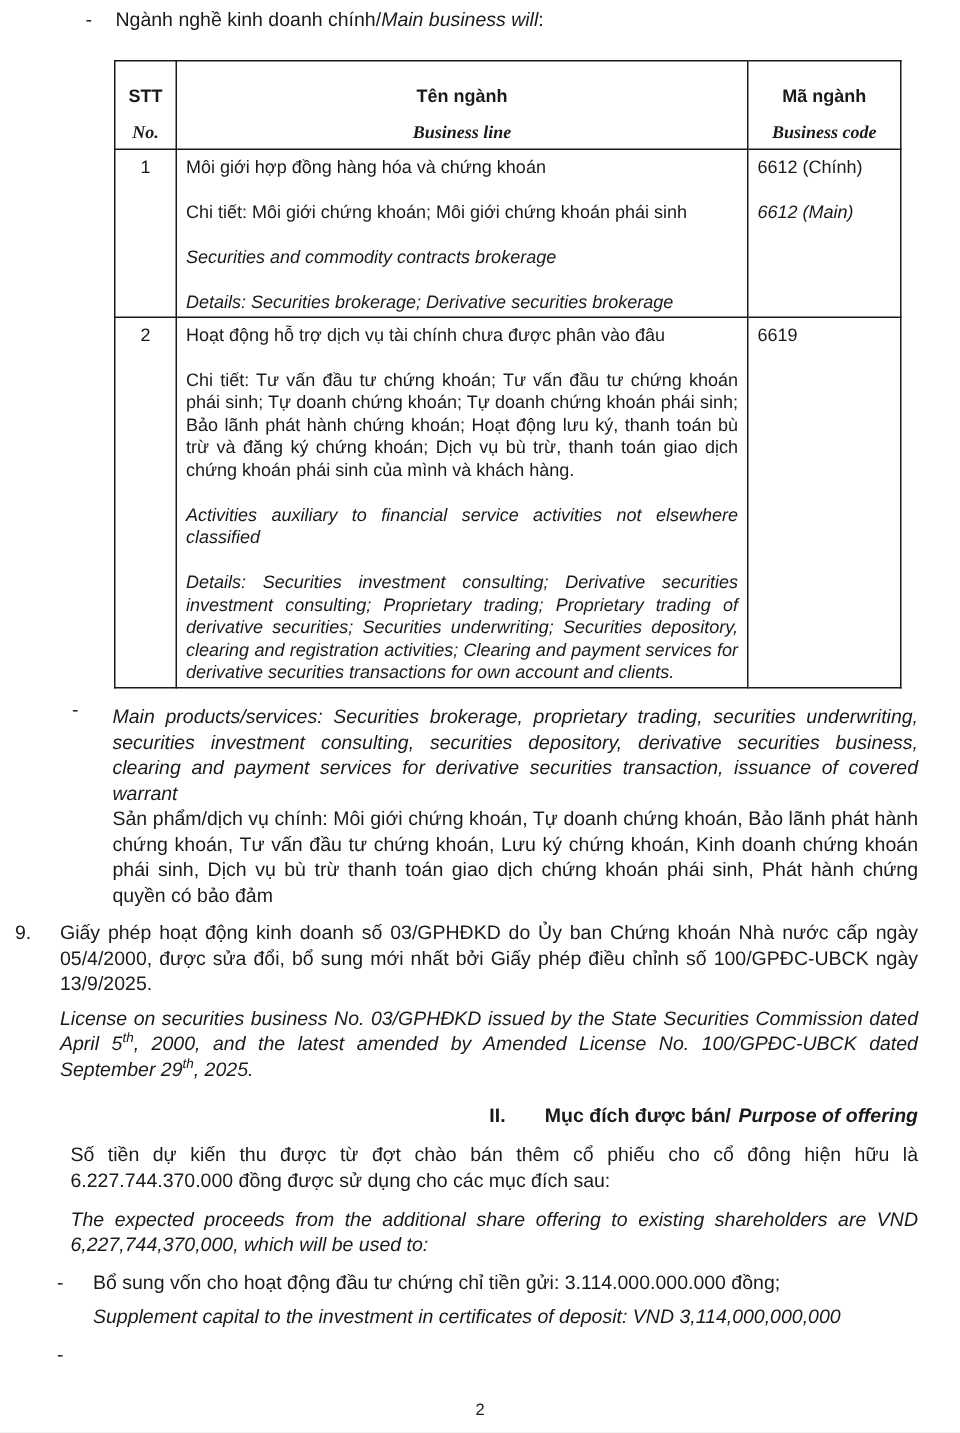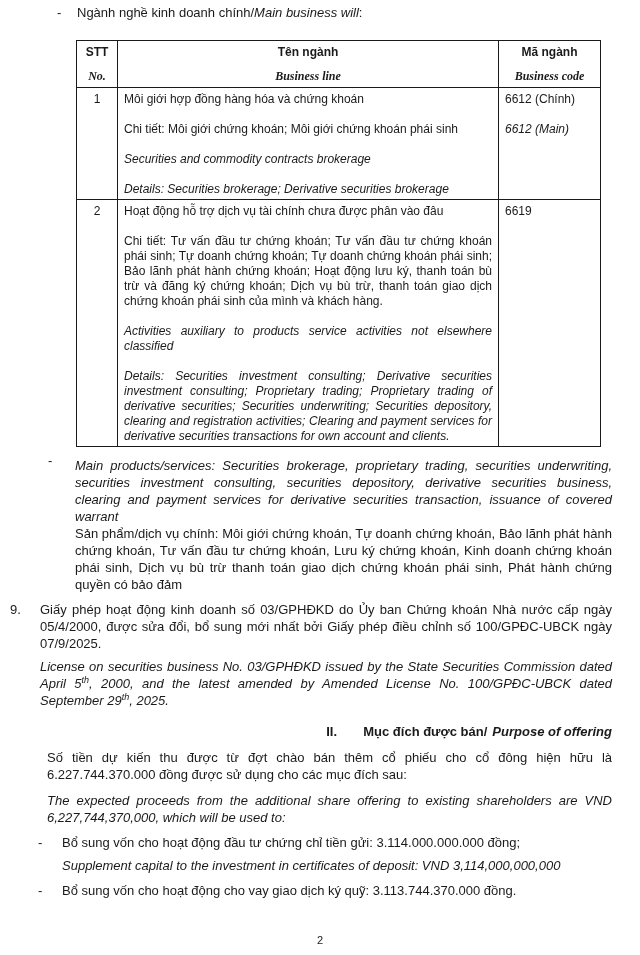--- a/index.html
+++ b/index.html
@@ -33,21 +33,21 @@
     width:524px;
     table-layout:fixed;
   }
   table.biz th, table.biz td {
     border:1px solid #1a1a1a;
     vertical-align:top;
     font-size:12px;
     line-height:15px;
     box-sizing:border-box;
   }
-  table.biz th { padding:4px 3px 3px; font-weight:bold; text-align:center; }
+  table.biz th { padding:16px 3px 3px; font-weight:bold; text-align:center; }
   table.biz th .en { margin-top:9px; font-style:italic;font-family:Liberation Serif, serif; }
   table.biz td { padding:4px 6px 2px; }
   td.c-no { text-align:center; }
   td p { margin:0 0 15px; }
   td p:last-child { margin-bottom:0; }
 
   .products { margin:5px 28px 0 48px; }
   .products .mk { width:27px; }
   .products .en { margin-top:5px; }
 
@@ -113,42 +113,42 @@
         <td class="c-code">
           <p>6612 (Chính)</p>
           <p class="i">6612 (Main)</p>
         </td>
       </tr>
       <tr>
         <td class="c-no">2</td>
         <td class="c-line">
           <p class="just">Hoạt động hỗ trợ dịch vụ tài chính chưa được phân vào đâu</p>
           <p class="just">Chi tiết: Tư vấn đầu tư chứng khoán; Tư vấn đầu tư chứng khoán phái sinh; Tự doanh chứng khoán; Tự doanh chứng khoán phái sinh; Bảo lãnh phát hành chứng khoán; Hoạt động lưu ký, thanh toán bù trừ và đăng ký chứng khoán; Dịch vụ bù trừ, thanh toán giao dịch chứng khoán phái sinh của mình và khách hàng.</p>
-          <p class="just i">Activities auxiliary to products service activities not elsewhere classified</p>
+          <p class="just i">Activities auxiliary to financial service activities not elsewhere classified</p>
           <p class="just i">Details: Securities investment consulting; Derivative securities investment consulting; Proprietary trading; Proprietary trading of derivative securities; Securities underwriting; Securities depository, clearing and registration activities; Clearing and payment services for derivative securities transactions for own account and clients.</p>
         </td>
         <td class="c-code">
           <p>6619</p>
         </td>
       </tr>
     </tbody>
   </table>
 
   <div class="hrow products">
     <span class="mk">-</span>
     <div>
       <div class="just i en">Main products/services: Securities brokerage, proprietary trading, securities underwriting, securities investment consulting, securities depository, derivative securities business, clearing and payment services for derivative securities transaction, issuance of covered warrant</div>
       <div class="just">Sản phẩm/dịch vụ chính: Môi giới chứng khoán, Tự doanh chứng khoán, Bảo lãnh phát hành chứng khoán, Tư vấn đầu tư chứng khoán, Lưu ký chứng khoán, Kinh doanh chứng khoán phái sinh, Dịch vụ bù trừ thanh toán giao dịch chứng khoán phái sinh, Phát hành chứng quyền có bảo đảm</div>
     </div>
   </div>
 
   <div class="hrow item9">
     <span class="mk">9.</span>
     <div>
-      <div class="just">Giấy phép hoạt động kinh doanh số 03/GPHĐKD do Ủy ban Chứng khoán Nhà nước cấp ngày 05/4/2000, được sửa đổi, bổ sung mới nhất bởi Giấy phép điều chỉnh số 100/GPĐC-UBCK ngày 07/9/2025.</div>
+      <div class="just">Giấy phép hoạt động kinh doanh số 03/GPHĐKD do Ủy ban Chứng khoán Nhà nước cấp ngày 05/4/2000, được sửa đổi, bổ sung mới nhất bởi Giấy phép điều chỉnh số 100/GPĐC-UBCK ngày 13/9/2025.</div>
       <div class="just i en"><span>License on securities business No. 03/GPHĐKD issued by the State Securities Commission dated April 5</span><sup class="th">th</sup><span>, 2000, and the latest amended by Amended License No. 100/GPĐC-UBCK dated September 29</span><sup class="th">th</sup><span>, 2025.</span></div>
     </div>
   </div>
 
   <div class="hrow sec2-head">
     <span class="mk">II.</span>
     <div><span>Mục đích được bán/</span><span class="i ttl-en">Purpose of offering</span></div>
   </div>
 
   <div class="sec2-para just">Số tiền dự kiến thu được từ đợt chào bán thêm cổ phiếu cho cổ đông hiện hữu là 6.227.744.370.000 đồng được sử dụng cho các mục đích sau:</div>
@@ -158,19 +158,18 @@
     <span class="mk">-</span>
     <div>
       <div>Bổ sung vốn cho hoạt động đầu tư chứng chỉ tiền gửi: 3.114.000.000.000 đồng;</div>
       <div class="i en">Supplement capital to the investment in certificates of deposit: VND 3,114,000,000,000</div>
     </div>
   </div>
 
   <div class="hrow sec2-bullet">
     <span class="mk">-</span>
     <div>
-      <div>Bổ sung vốn cho hoạt động cho vay giao dịch ký quỹ: 3.113.744.370.000 đồng.</div>
     </div>
   </div>
 
   <div class="pageno">2</div>
 
 </div>
 
 </body></html>

